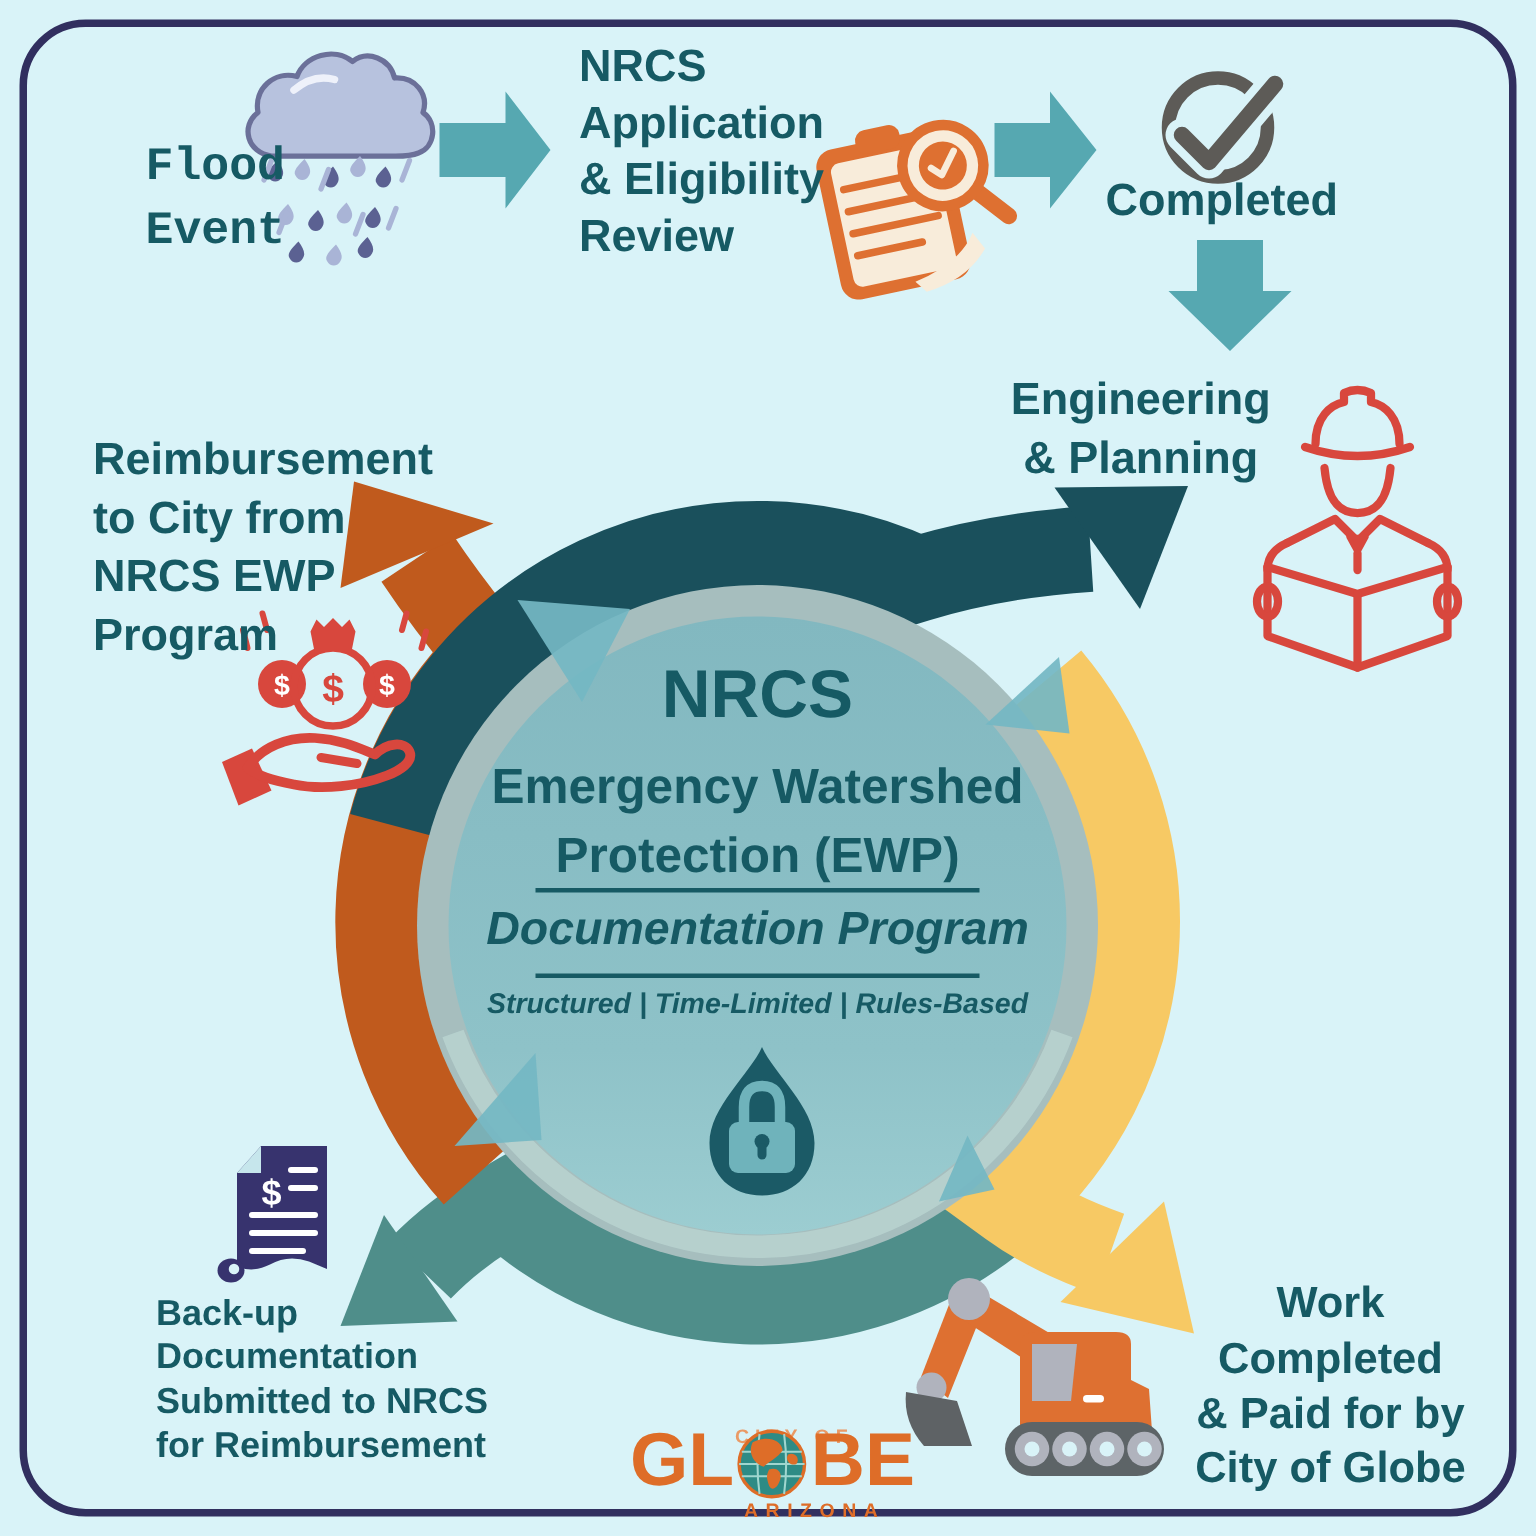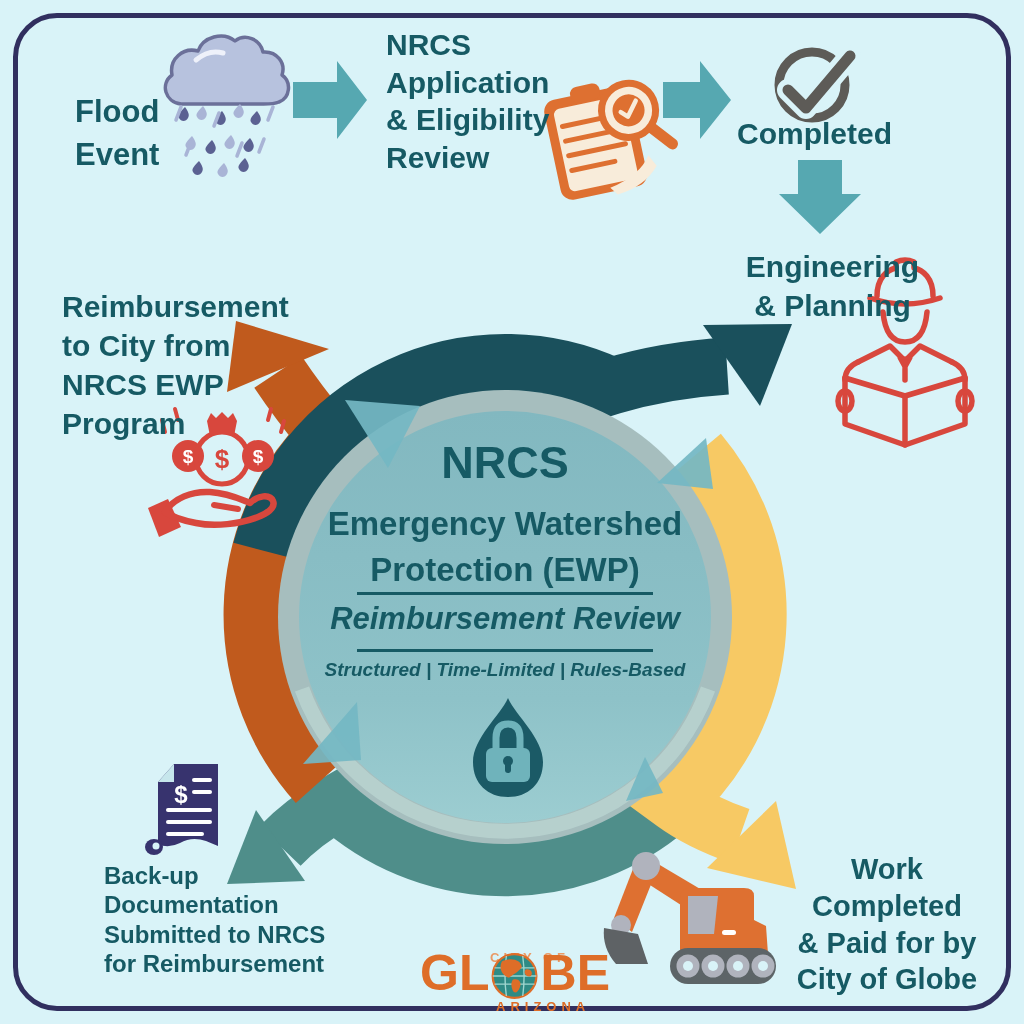--- a/index.html
+++ b/index.html
@@ -10,24 +10,24 @@
   }
   .frame{
     position:absolute;left:13px;top:13px;right:13px;bottom:13px;
     border:5px solid var(--border,#312f5f);border-radius:44px;pointer-events:none;
   }
   .lbl{
     position:absolute;font-weight:bold;color:var(--ink,#165a64);
     white-space:pre-line;
   }
   .lbl.c{text-align:center;}
-  #flood-label{left:75px;top:90px;width:115px;font-size:31px;line-height:1.4;text-align:left;}
+  #flood-label{left:75px;top:90px;width:115px;font-size:31px;line-height:1.4;text-align:right;font-family:Liberation Mono, monospace;}
   #application-label{left:386px;top:26px;width:280px;font-size:30px;line-height:1.25;}
   #approval-label{left:737px;top:117px;width:150px;font-size:30px;}
-  #engineering-label{left:730px;top:247px;width:205px;font-size:30px;line-height:1.3;}
+  #engineering-label{left:658px;top:247px;width:205px;font-size:30px;line-height:1.3;}
   #reimbursement-label{left:62px;top:287px;width:245px;font-size:30px;line-height:1.3;}
   #backup-label{left:104px;top:861px;width:310px;font-size:24px;line-height:1.22;}
   #work-label{left:781px;top:851px;width:212px;font-size:29px;line-height:1.27;}
   #center-title{left:280px;top:437px;width:450px;font-size:45px;}
   #center-subtitle{left:280px;top:501px;width:450px;font-size:33px;line-height:1.38;}
   #center-program{left:280px;top:601px;width:450px;font-size:31px;font-style:italic;}
   #center-tags{left:280px;top:659px;width:450px;font-size:19px;font-style:italic;}
   .divider{position:absolute;left:357px;width:296px;height:3px;background:var(--ink,#165a64);}
   #divider-1{top:592px;}
   #divider-2{top:649px;}
@@ -250,21 +250,21 @@
 for Reimbursement</div>
 <div class="lbl c" id="work-label">Work
 Completed
 &amp; Paid for by
 City of Globe</div>
 
 <div class="lbl c" id="center-title">NRCS</div>
 <div class="lbl c" id="center-subtitle">Emergency Watershed
 Protection (EWP)</div>
 <div class="divider" id="divider-1"></div>
-<div class="lbl c" id="center-program">Reimbursement Review</div>
+<div class="lbl c" id="center-program">Documentation Program</div>
 <div class="divider" id="divider-2"></div>
 <div class="lbl c" id="center-tags">Structured  |  Time-Limited  |  Rules-Based</div>
 
 <div id="logo">
   <div id="logo-cityof">CITY OF</div>
   <div id="logo-row">
     <span>GL</span>
     <svg id="logo-globe" viewBox="-27 -27 54 54">
       <circle cx="0" cy="0" r="24" style="fill:var(--globe_teal,#2e8b85);stroke:var(--logo_orange,#de6d28)" stroke-width="2.5"></circle>
       <g style="stroke:var(--globe_grid,#9fd6cf)" stroke-width="1.5" fill="none">

